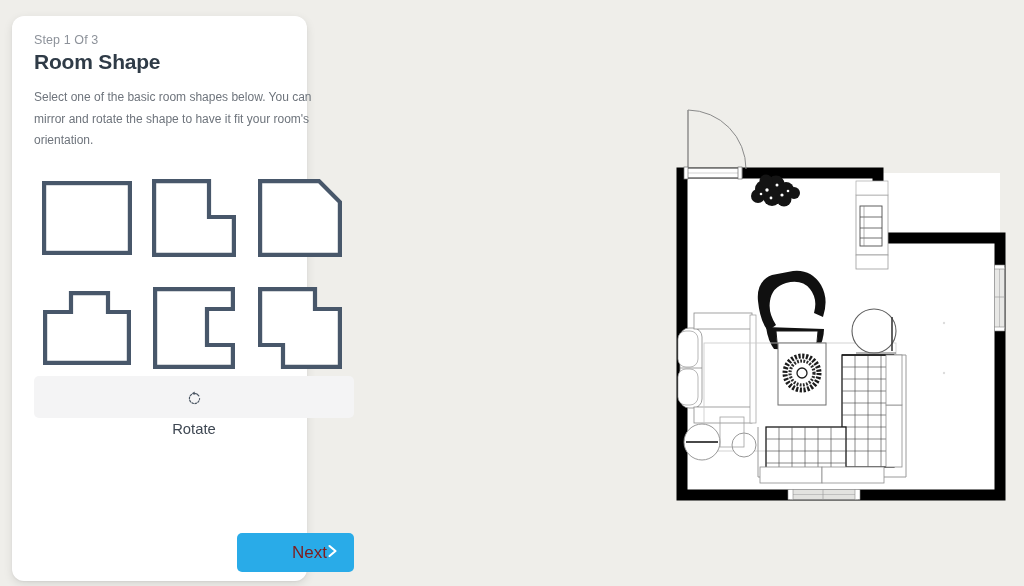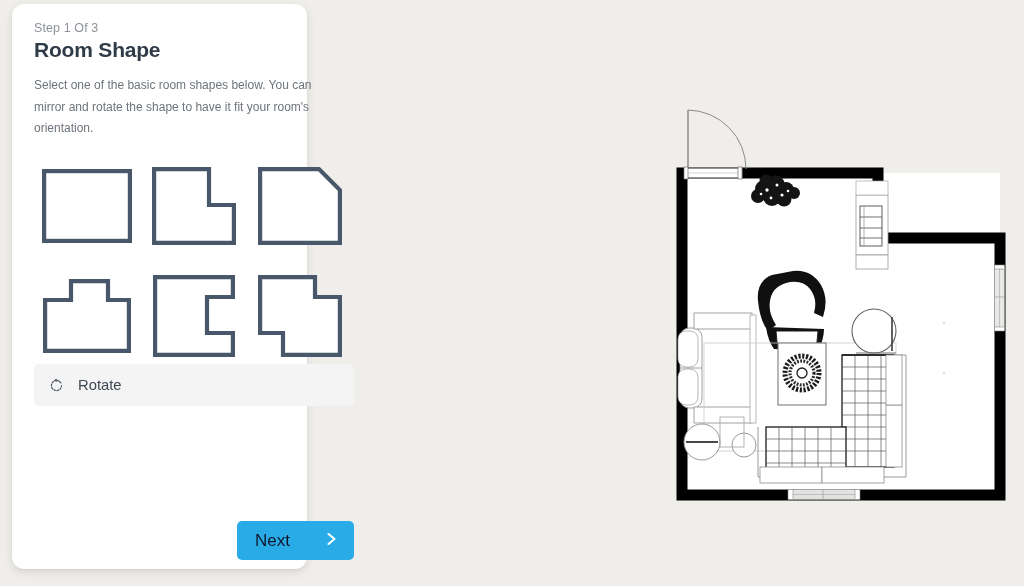--- a/index.html
+++ b/index.html
@@ -12,21 +12,21 @@
     background: #efeeea;
     font-family: "Liberation Sans", sans-serif;
     overflow: hidden;
     position: relative;
   }
 
   
   .panel {
     position: absolute;
     left: 12px;
-    top: 4px;
+    top: 16px;
     width: 295px;
     height: 565px;
     background: #ffffff;
     border-radius: 12px;
     box-shadow: 0 3px 10px rgba(0,0,0,0.10), 0 1px 2px rgba(0,0,0,0.05);
     box-sizing: border-box;
     padding: 16px 22px 0 22px;
   }
 
   .step-label {
@@ -93,20 +93,21 @@
     border-radius: 5px;
     display: flex;
     align-items: center;
     margin-bottom: 10px;
     cursor: pointer;
     border: none;
     width: 100%;
     padding: 0;
     box-sizing: border-box;
     font-family: "Liberation Sans", sans-serif;
+    flex-direction: column;
   }
   .action-icon {
     width: 44px;
     display: flex;
     align-items: center;
     justify-content: center;
     flex: 0 0 44px;
   }
   .action-label {
     font-size: 14.8px;
@@ -127,22 +128,23 @@
     display: flex;
     align-items: center;
     justify-content: space-between;
     padding: 0 16px 0 18px;
     box-sizing: border-box;
     cursor: pointer;
     font-family: "Liberation Sans", sans-serif;
   }
   .next-label {
     font-size: 17px;
-    color: #0f172a;
+    color: #7f1d1d;
     line-height: 20px;
+    margin-left: 37px;
   }
   .next-chevron {
     display: block;
   }
 
   
   .floorplan {
     position: absolute;
     left: 660px;
     top: 105px;

